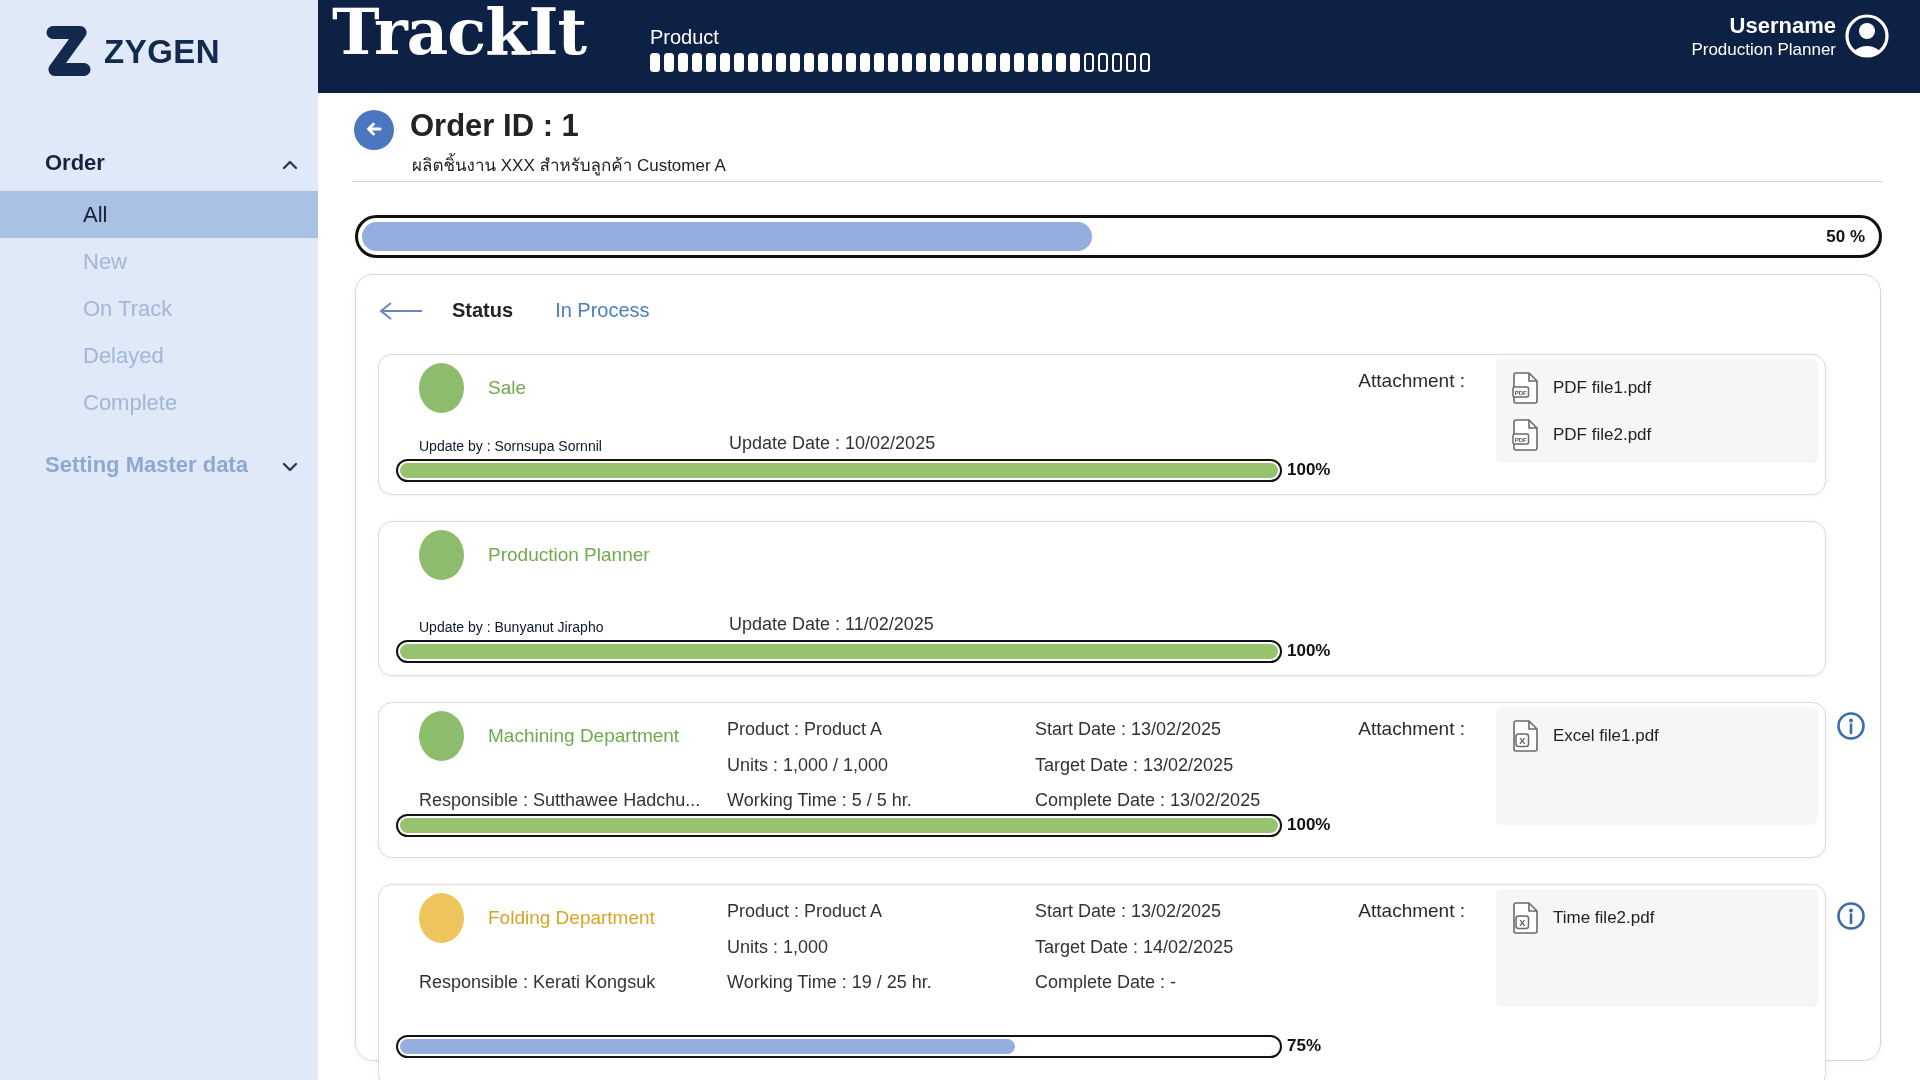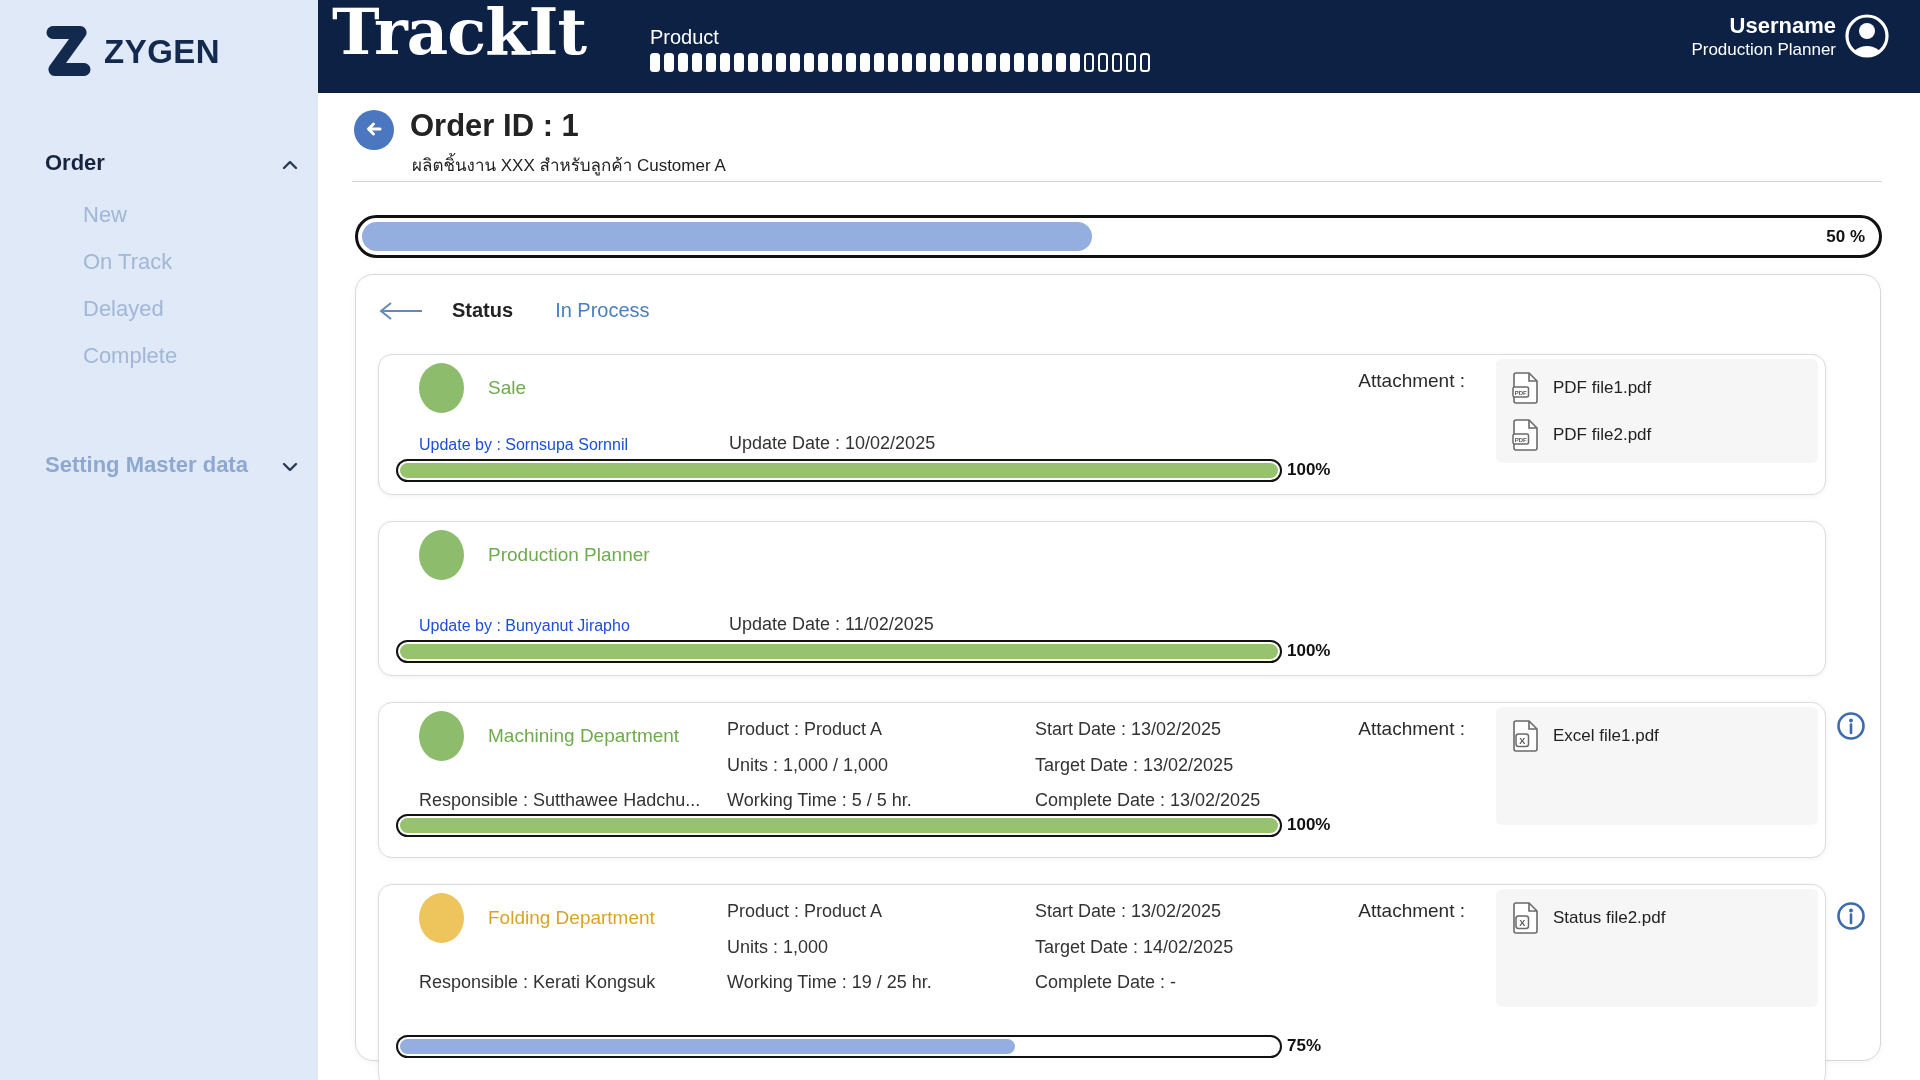--- a/index.html
+++ b/index.html
@@ -56,21 +56,21 @@
   
   .dept-card { position:relative; width:1448px; background:#fff; border:1px solid #dcdcdc; border-radius:14px;
     box-shadow:0 1px 5px rgba(0,0,0,.06); margin-bottom:26px; overflow:visible; }
   #cards .dept-card:nth-child(1){ height:141px; }
   #cards .dept-card:nth-child(2){ height:155px; }
   #cards .dept-card:nth-child(3){ height:156px; }
   #cards .dept-card:nth-child(4){ height:204px; }
   .dept-head { position:absolute; left:40px; top:8px; display:flex; align-items:center; gap:24px; }
   .dept-circle { width:45px; height:50px; border-radius:50%; flex:0 0 auto; }
   .dept-title { font-size:19px; }
-  .update-by { position:absolute; left:40px; bottom:40px; font-size:16px; color:#1d4ed8;margin-top:24px; }
+  .update-by { position:absolute; left:40px; bottom:40px; font-size:14px; color:#0f172a;margin-top:24px; }
   .update-date { position:absolute; left:350px; bottom:40px; font-size:18px; color:#333; }
   .dline { position:absolute; font-size:18px; color:#333; white-space:nowrap; }
   .pbar { position:absolute; left:17px; width:886px; height:23px; border:2.5px solid #121212; border-radius:12px;
     background:#fff; padding:2px; }
   .pbar-fill { height:100%; border-radius:8px; }
   .pct { position:absolute; left:908px; font-size:17px; font-weight:bold; color:#111; }
   .card-simple .pbar { bottom:12px; } .card-simple .pct { bottom:14px; }
   .card-detail .pbar { bottom:20px; } .card-detail .pct { bottom:22px; }
   #cards .dept-card:nth-child(4) .pbar { bottom:29px; }
   #cards .dept-card:nth-child(4) .pct { bottom:31px; }
@@ -103,20 +103,21 @@
     <div class="side-header order">
       <span>Order</span>
       <span>
         <svg width="16" height="10" viewBox="0 0 16 10">
             <path d="M2 8 L8 2 l6 6" stroke="#2b3a55" stroke-width="2.4" fill="none" stroke-linecap="round" stroke-linejoin="round"></path>
           </svg>
       </span>
     </div>
 
     <nav id="side-items">
+        <div class="side-item active">All</div>
         <div class="side-item">New</div>
         <div class="side-item">On Track</div>
         <div class="side-item">Delayed</div>
         <div class="side-item">Complete</div>
       </nav>
 
     <div class="side-header settings">
       <span>Setting Master data</span>
       <span>
         <svg width="16" height="10" viewBox="0 0 16 10">
@@ -311,21 +312,21 @@
           <div class="pct">75%</div>
           <div class="attach-label">Attachment :</div>
           <div class="attach-panel">
             <div class="attach-row">
               <span class="file-icon"><svg width="27" height="32" viewBox="0 0 27 32">
                   <path d="M4 1 h13 l8 8 v20 a2 2 0 0 1 -2 2 H4 a2 2 0 0 1 -2 -2 V3 a2 2 0 0 1 2 -2 z" fill="#fff" stroke="#6a6a6a" stroke-width="1.6"></path>
                   <path d="M17 1 v8 h8" fill="none" stroke="#6a6a6a" stroke-width="1.6"></path>
                   <rect x="4" y="14" width="12.5" height="12.5" rx="2.5" fill="#fff" stroke="#6a6a6a" stroke-width="1.5"></rect>
                   <text x="10.2" y="24" font-size="9" font-weight="bold" fill="#555" text-anchor="middle" font-family="Liberation Sans, sans-serif">X</text>
                 </svg></span>
-              <span class="file-name">Status file2.pdf</span>
+              <span class="file-name">Time file2.pdf</span>
             </div>
           </div>
           <button class="info-btn"><svg width="30" height="30" viewBox="0 0 30 30">
               <circle cx="15" cy="15" r="12.5" fill="none" stroke="#3a6cad" stroke-width="2.6"></circle>
               <circle cx="15" cy="9.5" r="1.9" fill="#3a6cad"></circle>
               <path d="M15 13.5 v8.5" stroke="#3a6cad" stroke-width="2.6" stroke-linecap="round"></path>
             </svg></button>
         </div>
       </div>
   </section>

